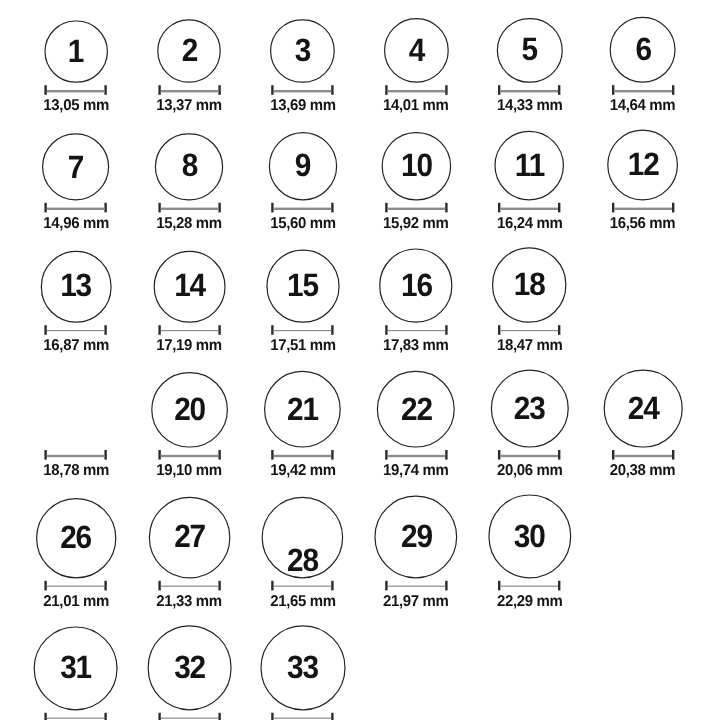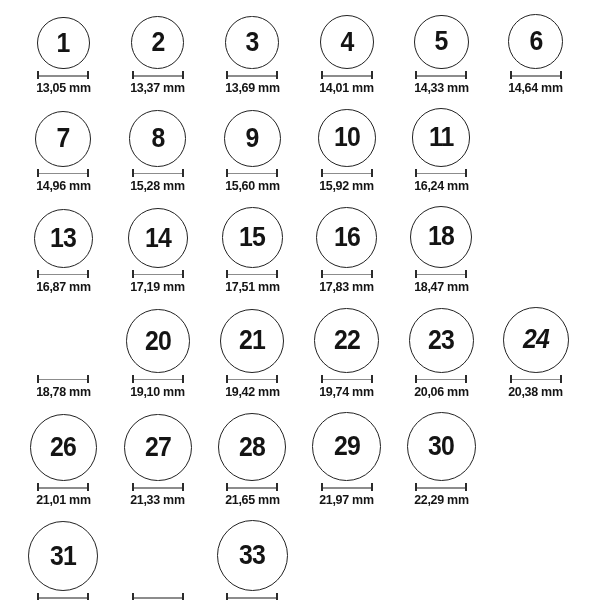--- a/index.html
+++ b/index.html
@@ -173,20 +173,29 @@
       </div>
       <div class="cell">
         <div class="circle" style="width: 58.3px; height: 58.3px;">
           <span class="num">11</span>
         </div>
         <div class="dim">
           <div class="hline"></div>
         </div>
         <div class="label">16,24 mm</div>
       </div>
+      <div class="cell">
+        <div class="circle" style="width: 58.9px; height: 58.9px;">
+          <span class="num">12</span>
+        </div>
+        <div class="dim">
+          <div class="hline"></div>
+        </div>
+        <div class="label">16,56 mm</div>
+      </div>
     </div>
     <div class="row">
       <div class="cell">
         <div class="circle" style="width: 59.5px; height: 59.5px;">
           <span class="num">13</span>
         </div>
         <div class="dim">
           <div class="hline"></div>
         </div>
         <div class="label">16,87 mm</div>
@@ -265,21 +274,21 @@
       <div class="cell">
         <div class="circle" style="width: 65.3px; height: 65.3px;">
           <span class="num">23</span>
         </div>
         <div class="dim">
           <div class="hline"></div>
         </div>
         <div class="label">20,06 mm</div>
       </div>
       <div class="cell">
-        <div class="circle" style="width: 65.8px; height: 65.8px; font-style: italic;">
+        <div class="circle" style="width: 65.8px; height: 65.8px;">
           <span class="num">24</span>
         </div>
         <div class="dim">
           <div class="hline"></div>
         </div>
         <div class="label">20,38 mm</div>
       </div>
     </div>
     <div class="row">
       <div class="cell">
@@ -294,21 +303,21 @@
       <div class="cell">
         <div class="circle" style="width: 67.6px; height: 67.6px;">
           <span class="num">27</span>
         </div>
         <div class="dim">
           <div class="hline"></div>
         </div>
         <div class="label">21,33 mm</div>
       </div>
       <div class="cell">
-        <div class="circle" style="width: 68.2px; height: 68.2px;">
+        <div class="circle" style="width: 68.2px; height: 68.2px; align-items: flex-end;">
           <span class="num">28</span>
         </div>
         <div class="dim">
           <div class="hline"></div>
         </div>
         <div class="label">21,65 mm</div>
       </div>
       <div class="cell">
         <div class="circle" style="width: 68.7px; height: 68.7px;">
           <span class="num">29</span>
@@ -331,20 +340,23 @@
     <div class="row">
       <div class="cell">
         <div class="circle" style="width: 69.9px; height: 69.9px;">
           <span class="num">31</span>
         </div>
         <div class="dim">
           <div class="hline"></div>
         </div>
       </div>
       <div class="cell">
+        <div class="circle" style="width: 70.5px; height: 70.5px;">
+          <span class="num">32</span>
+        </div>
         <div class="dim">
           <div class="hline"></div>
         </div>
       </div>
       <div class="cell">
         <div class="circle" style="width: 71.1px; height: 71.1px;">
           <span class="num">33</span>
         </div>
         <div class="dim">
           <div class="hline"></div>

